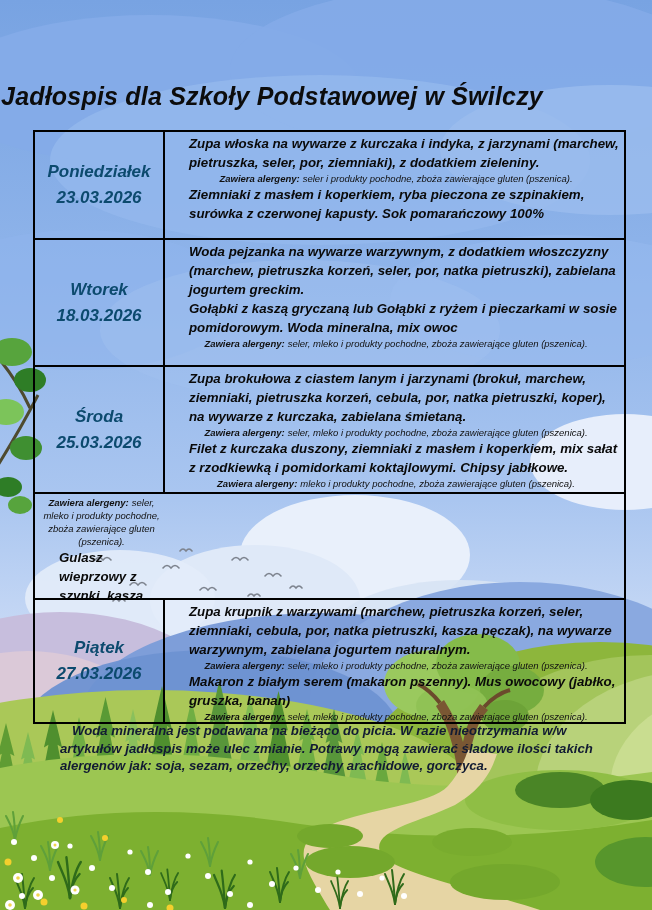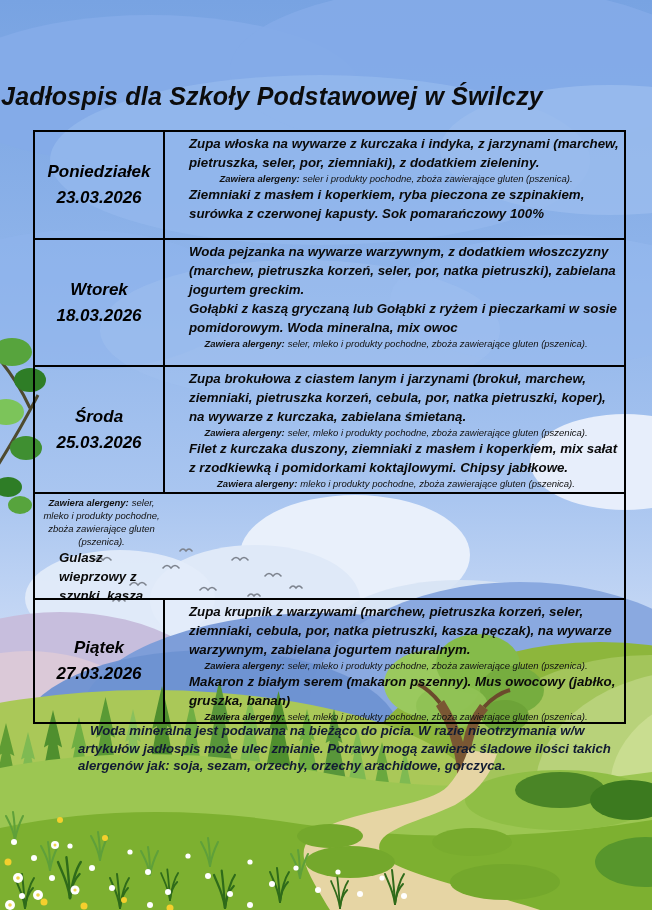--- a/index.html
+++ b/index.html
@@ -7,26 +7,26 @@
     font-family:"Liberation Sans",sans-serif;background:#79a4e2;}
   .bg{position:absolute;inset:0;}
   .page-title{position:absolute;top:70px;left:0;width:544px;text-align:center;
     font-size:25px;font-weight:700;font-style:italic;color:#0c0c0c;letter-spacing:.2px;margin-top:12px;}
   .menu-table{position:absolute;left:33px;top:130px;width:589px;border:2px solid #000;}
   .row{display:grid;grid-template-columns:130px 1fr;border-top:2px solid #000;}
   .row:first-child{border-top:none;}
   .r1{height:106px}.r2{height:125px}.r3{height:125px}.r4{height:104px}.r5{height:122px}
   .day-cell{border-right:2px solid #000;display:flex;flex-direction:column;justify-content:center;
     text-align:center;font-weight:700;font-style:italic;font-size:17px;
-    color:#000000;line-height:26px;}
+    color:#0c4a6e;line-height:26px;}
   .menu-cell{padding:2px 5px 0 8px;overflow:hidden;color:#0a0a0a;}
   .course{font-size:13.3px;line-height:19px;font-weight:700;font-style:italic;margin-left:16px;}
   .allergen{font-size:9.5px;line-height:13px;font-style:italic;color:#111;text-align:center;}
   .allergen .lbl{font-weight:700;margin-right:3px;}
-  .footer-note{position:absolute;left:78px;top:722px;width:566px;font-size:13.2px;
+  .footer-note{position:absolute;left:60px;top:722px;width:566px;font-size:13.2px;
     font-weight:700;font-style:italic;color:#121b33;line-height:17.5px;text-indent:12px;}
 </style>
 </head>
 <body>
 
 <div class="poster">
 
   <svg class="bg" viewBox="0 0 652 910" aria-hidden="true">
     <defs>
       <linearGradient id="sky" x1="0" y1="0" x2="0" y2="1">

